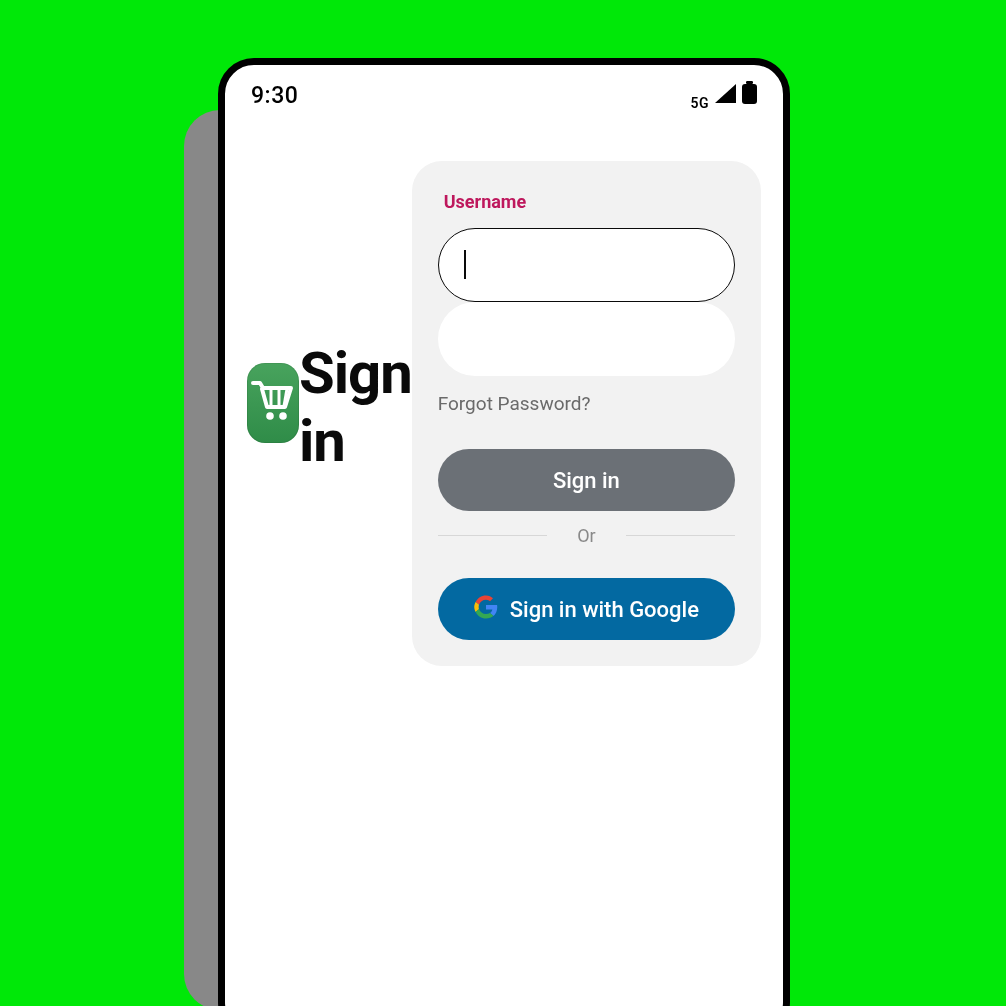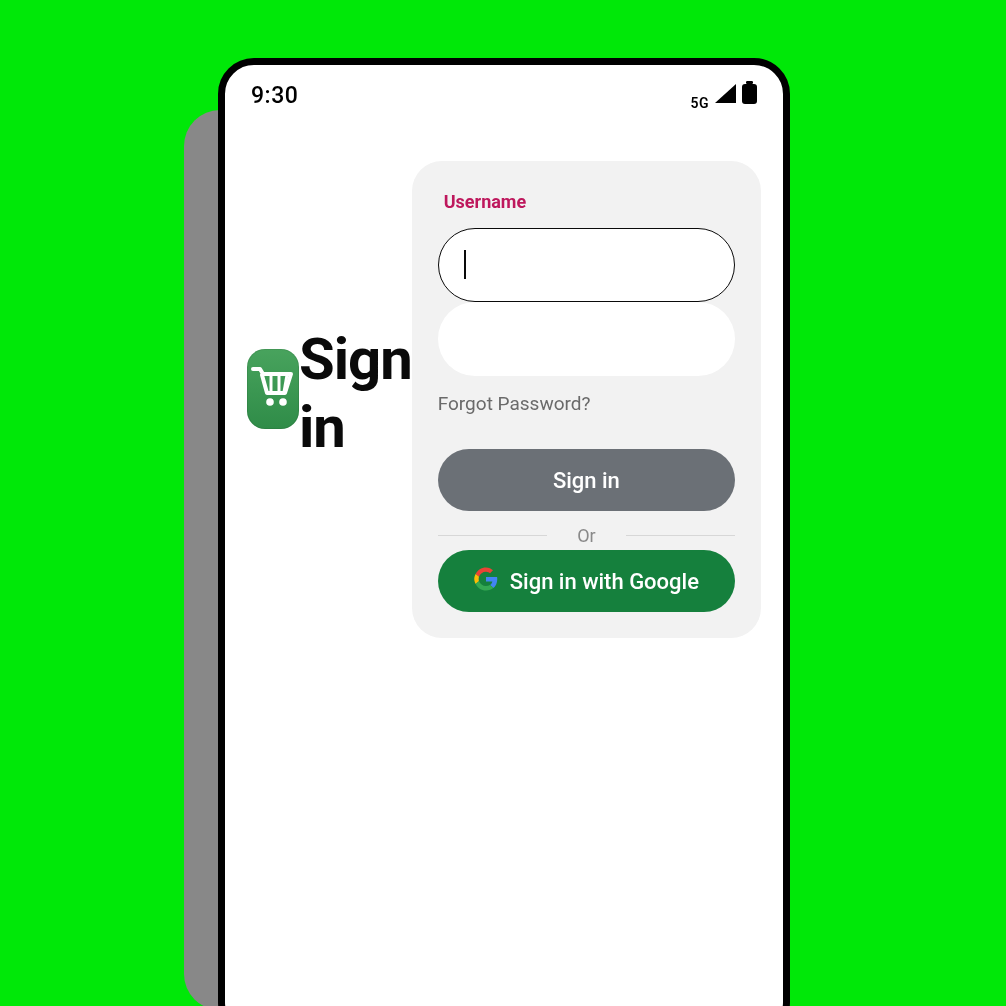--- a/index.html
+++ b/index.html
@@ -150,23 +150,23 @@
       align-items: center;
       justify-content: center;
       gap: 12px;
     }
     .btn-primary {
       background: #6B7076;
       color: #fff;
       margin-top: 34px;
     }
     .btn-google {
-      background: #15803d;
+      background: #0369a1;
       color: #fff;
-      margin-top: 4px;
+      margin-top: 32px;
     }
 
     .create-link-row {
       display: flex;
       justify-content: center;
       margin-top: 22px;
     }
     .create-link {
       font-size: 22px;
       color: #6a6a6a;

